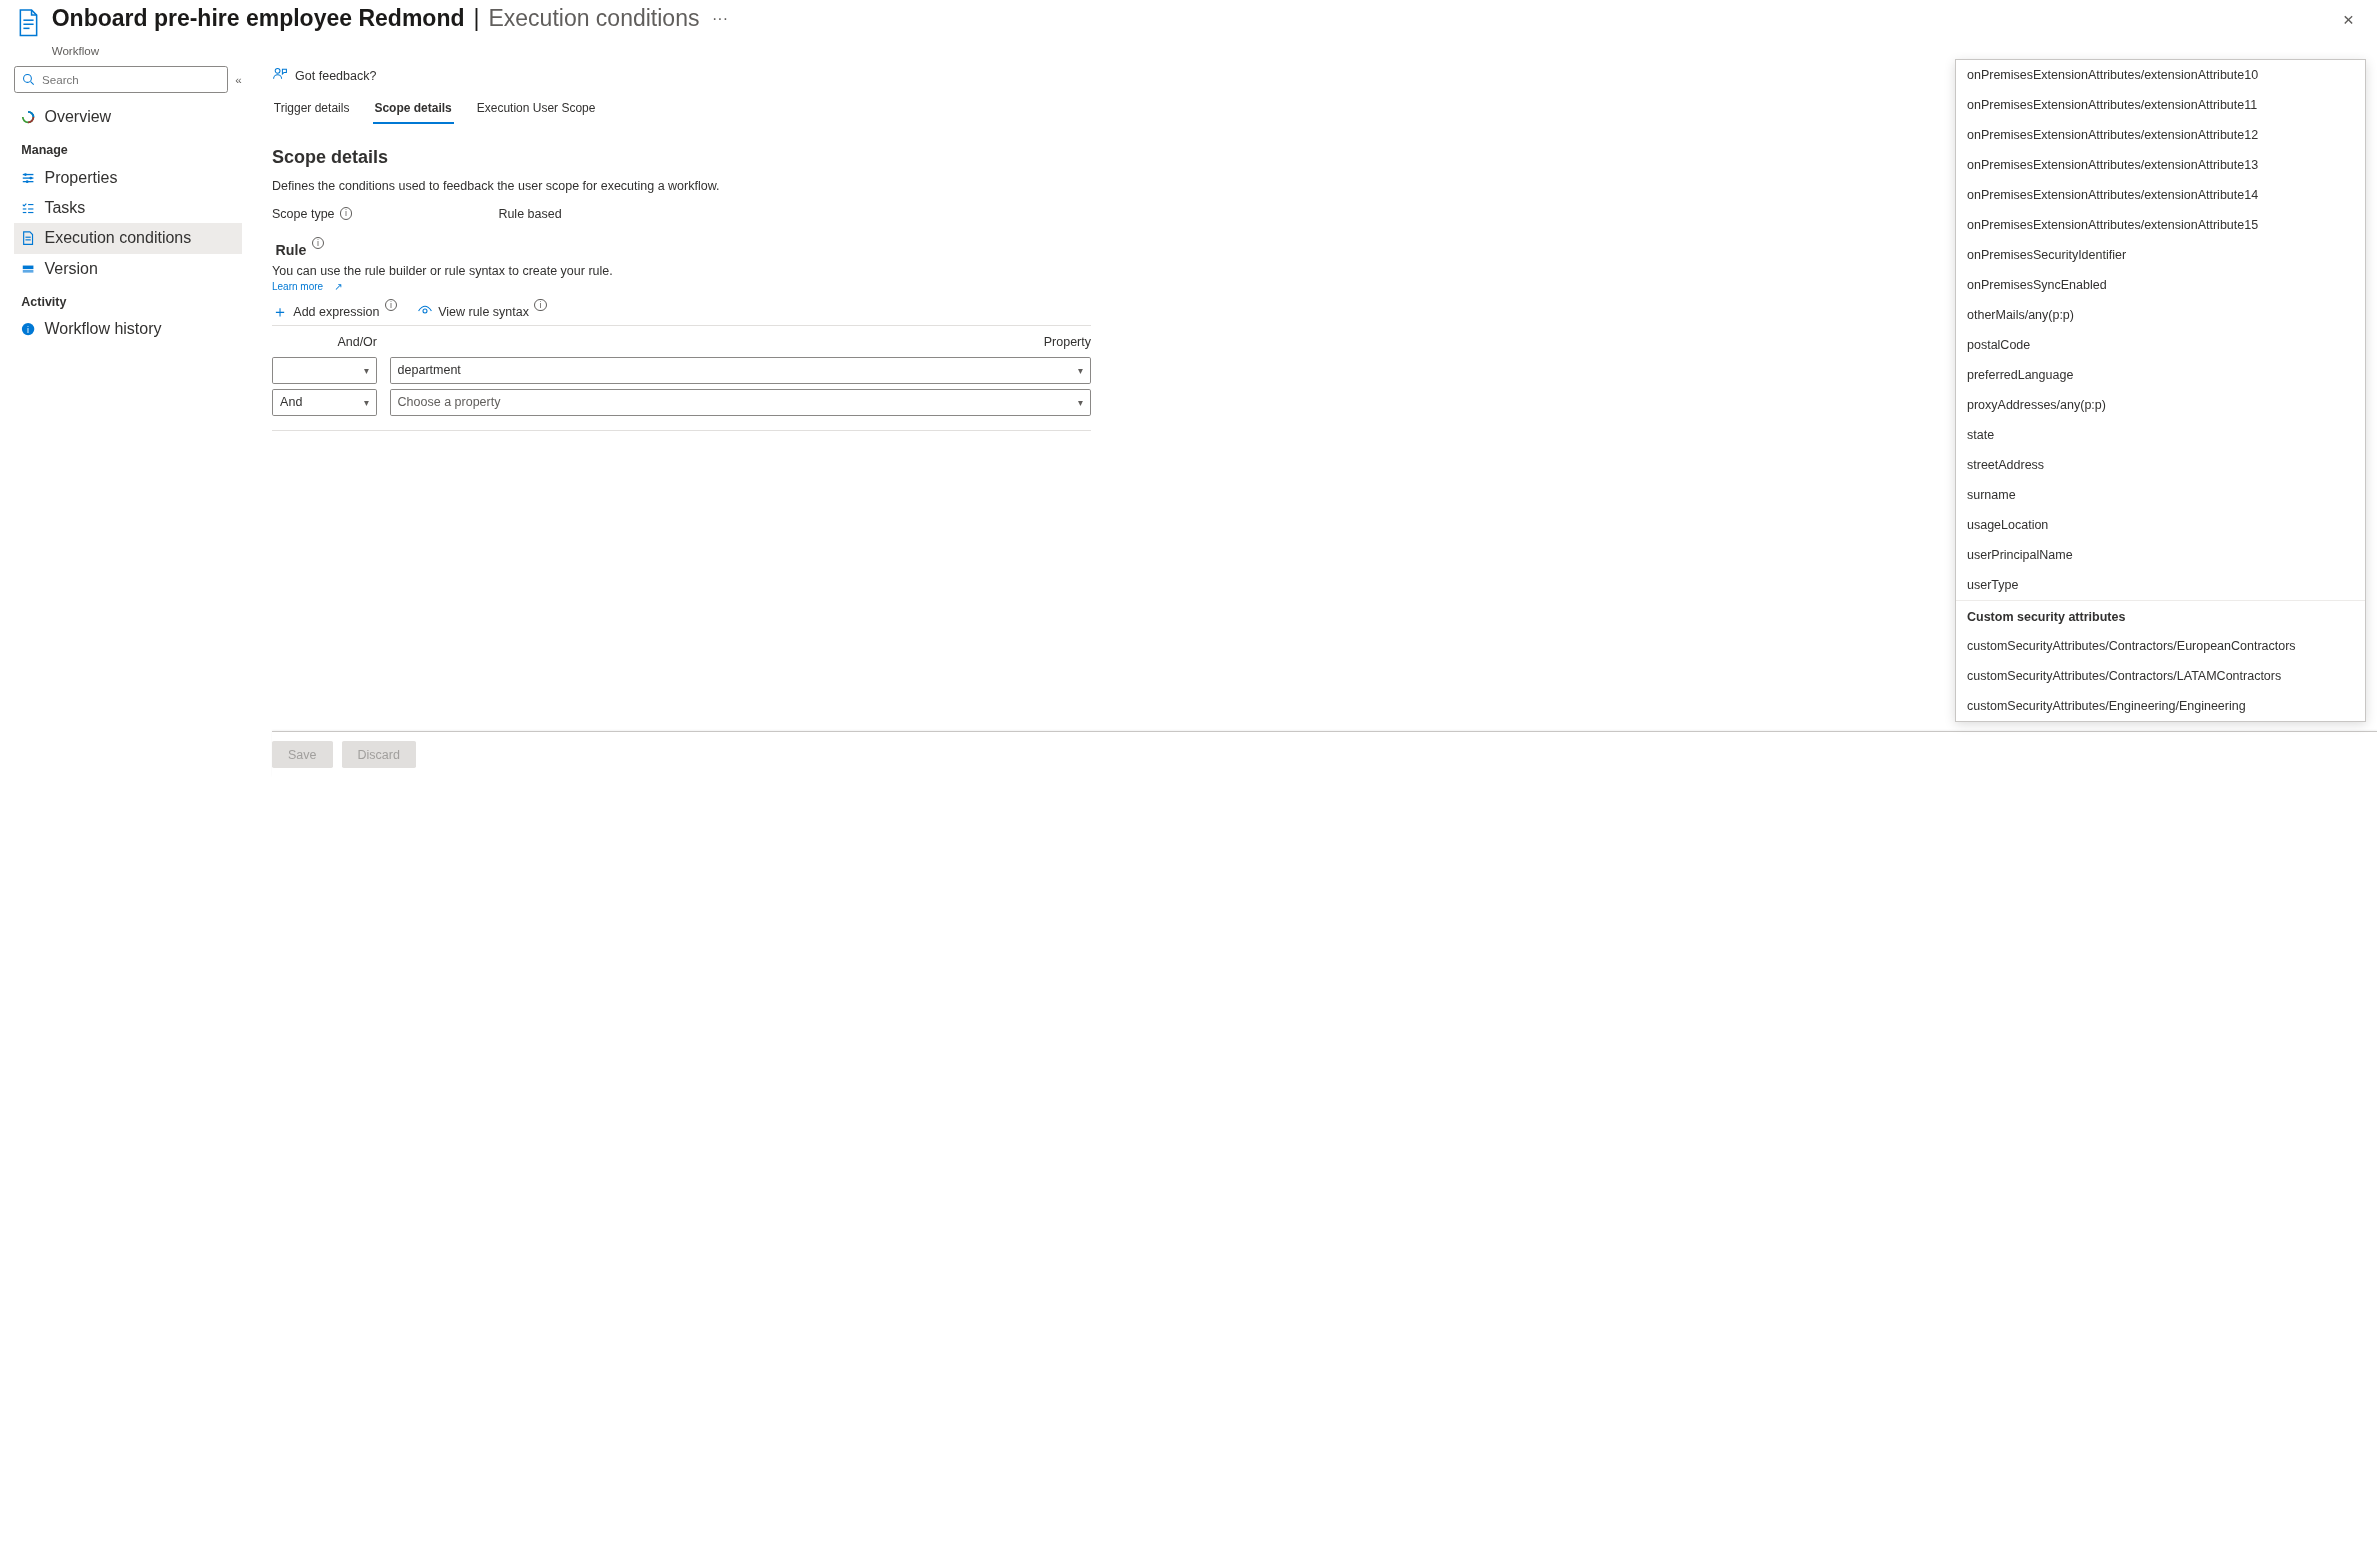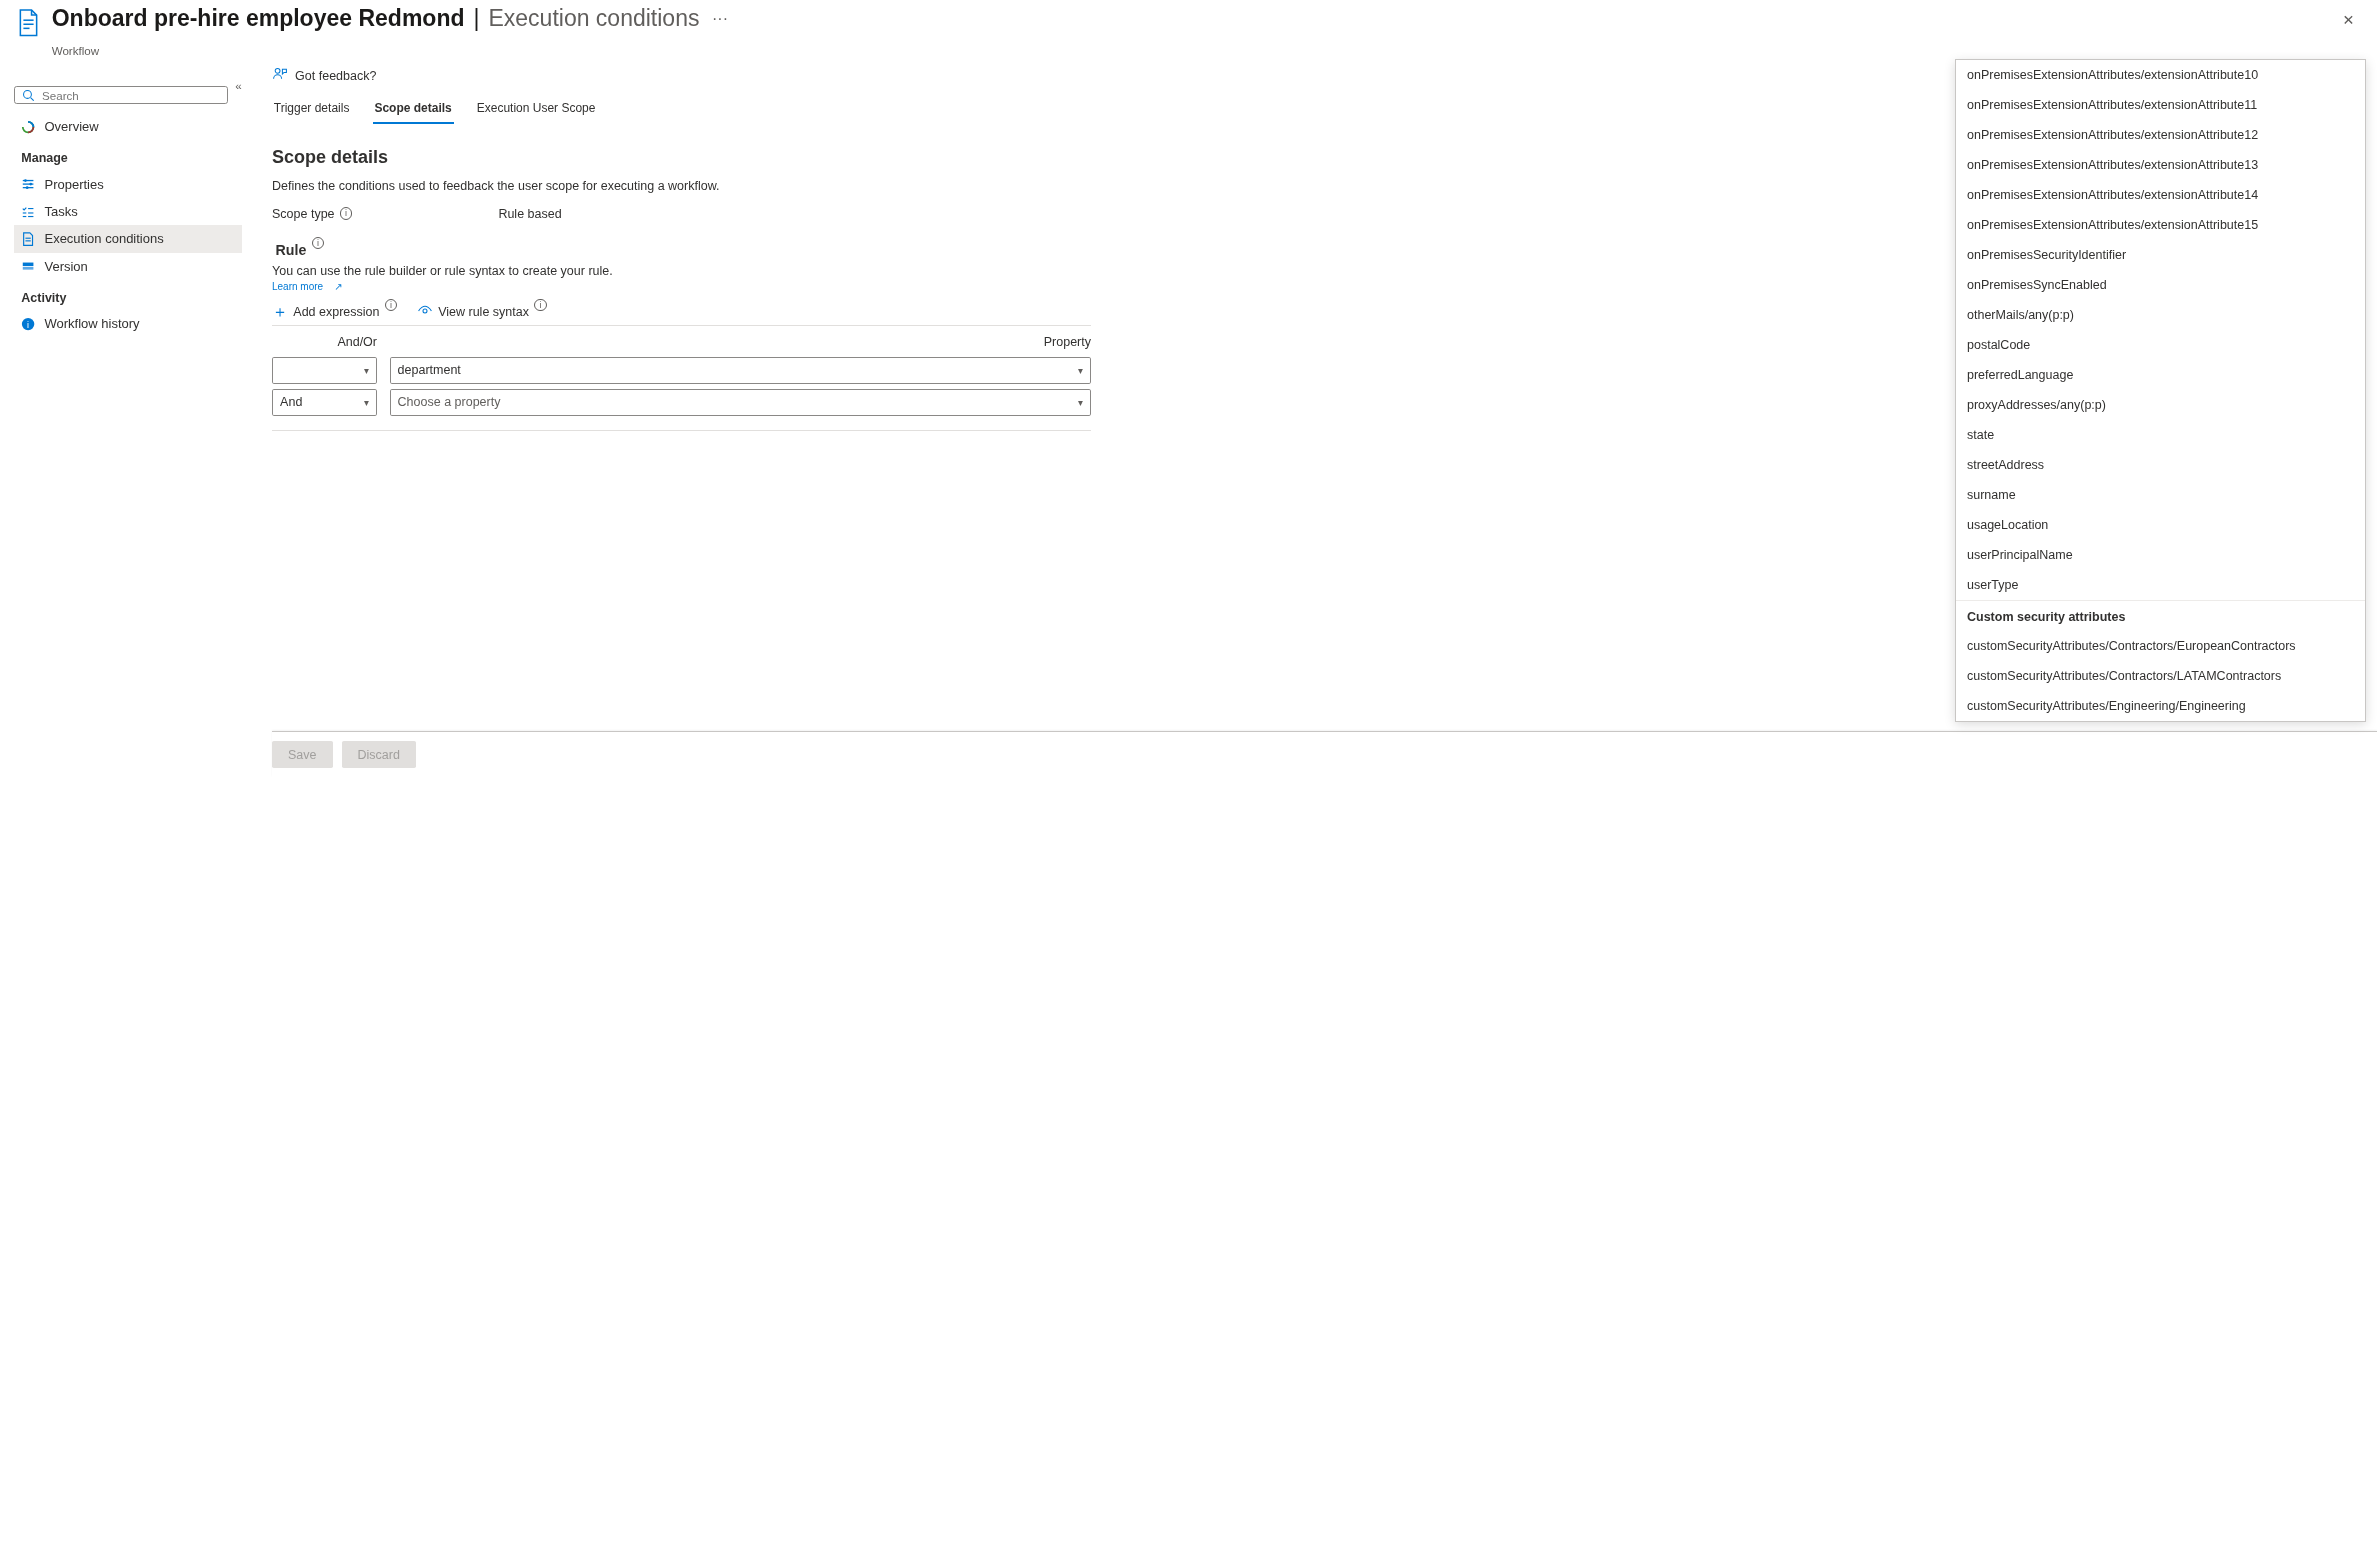--- a/index.html
+++ b/index.html
@@ -36,32 +36,32 @@
   
   .body { display:flex; flex:1; min-height:0; }
 
   
   .sidebar {
     width: 247px; border-right: 0; padding: 7.1px 5.3px 0 14.2px; flex-shrink:0;
   }
   .search-row { display:flex; align-items:center; gap:7.1px; margin-bottom:9px; }
   .search-box {
     flex:1; display:flex; align-items:center; border:0.9px solid #8a8886;
-    border-radius:2.7px; padding:2.7px 7.1px; height:18px;margin-top:20px;
+    border-radius:2.7px; padding:2.7px 7.1px; height:27px;
   }
   .search-box svg { width:12.5px; height:12.5px; margin-right:5.3px; }
   .search-input { border:none; outline:none; flex:1; font-size:11.6px; color:#605e5c; background:transparent; }
   .collapse-icon { cursor:pointer; color:#605e5c; font-size:11.6px; }
 
   .nav-item {
     display:flex; align-items:center; gap:9px; padding:6.2px 7.1px;
     border-radius:0; cursor:pointer;
   }
   .nav-item.selected { background:#edebe9; }
-  .nav-item .ni-label { font-size:13px; color:#323130; }
+  .nav-item .ni-label { font-size:16px; color:#323130; }
   .nav-item .ni-icon { width:14.2px; height:14.2px; display:flex; align-items:center; justify-content:center; }
 
   .nav-section {
     font-size:12.5px; font-weight:600; color:#323130; padding:10.7px 7.1px 5.3px 7.1px;
   }
 
   
   .main { flex:1; display:flex; flex-direction:column; padding:7.1px 0 0 25px; position:relative; min-width:0; }
   .feedback-row { display:flex; align-items:center; gap:7.1px; margin-bottom:10.7px; }
   .fb-icon svg { width:16px; height:16px; }

